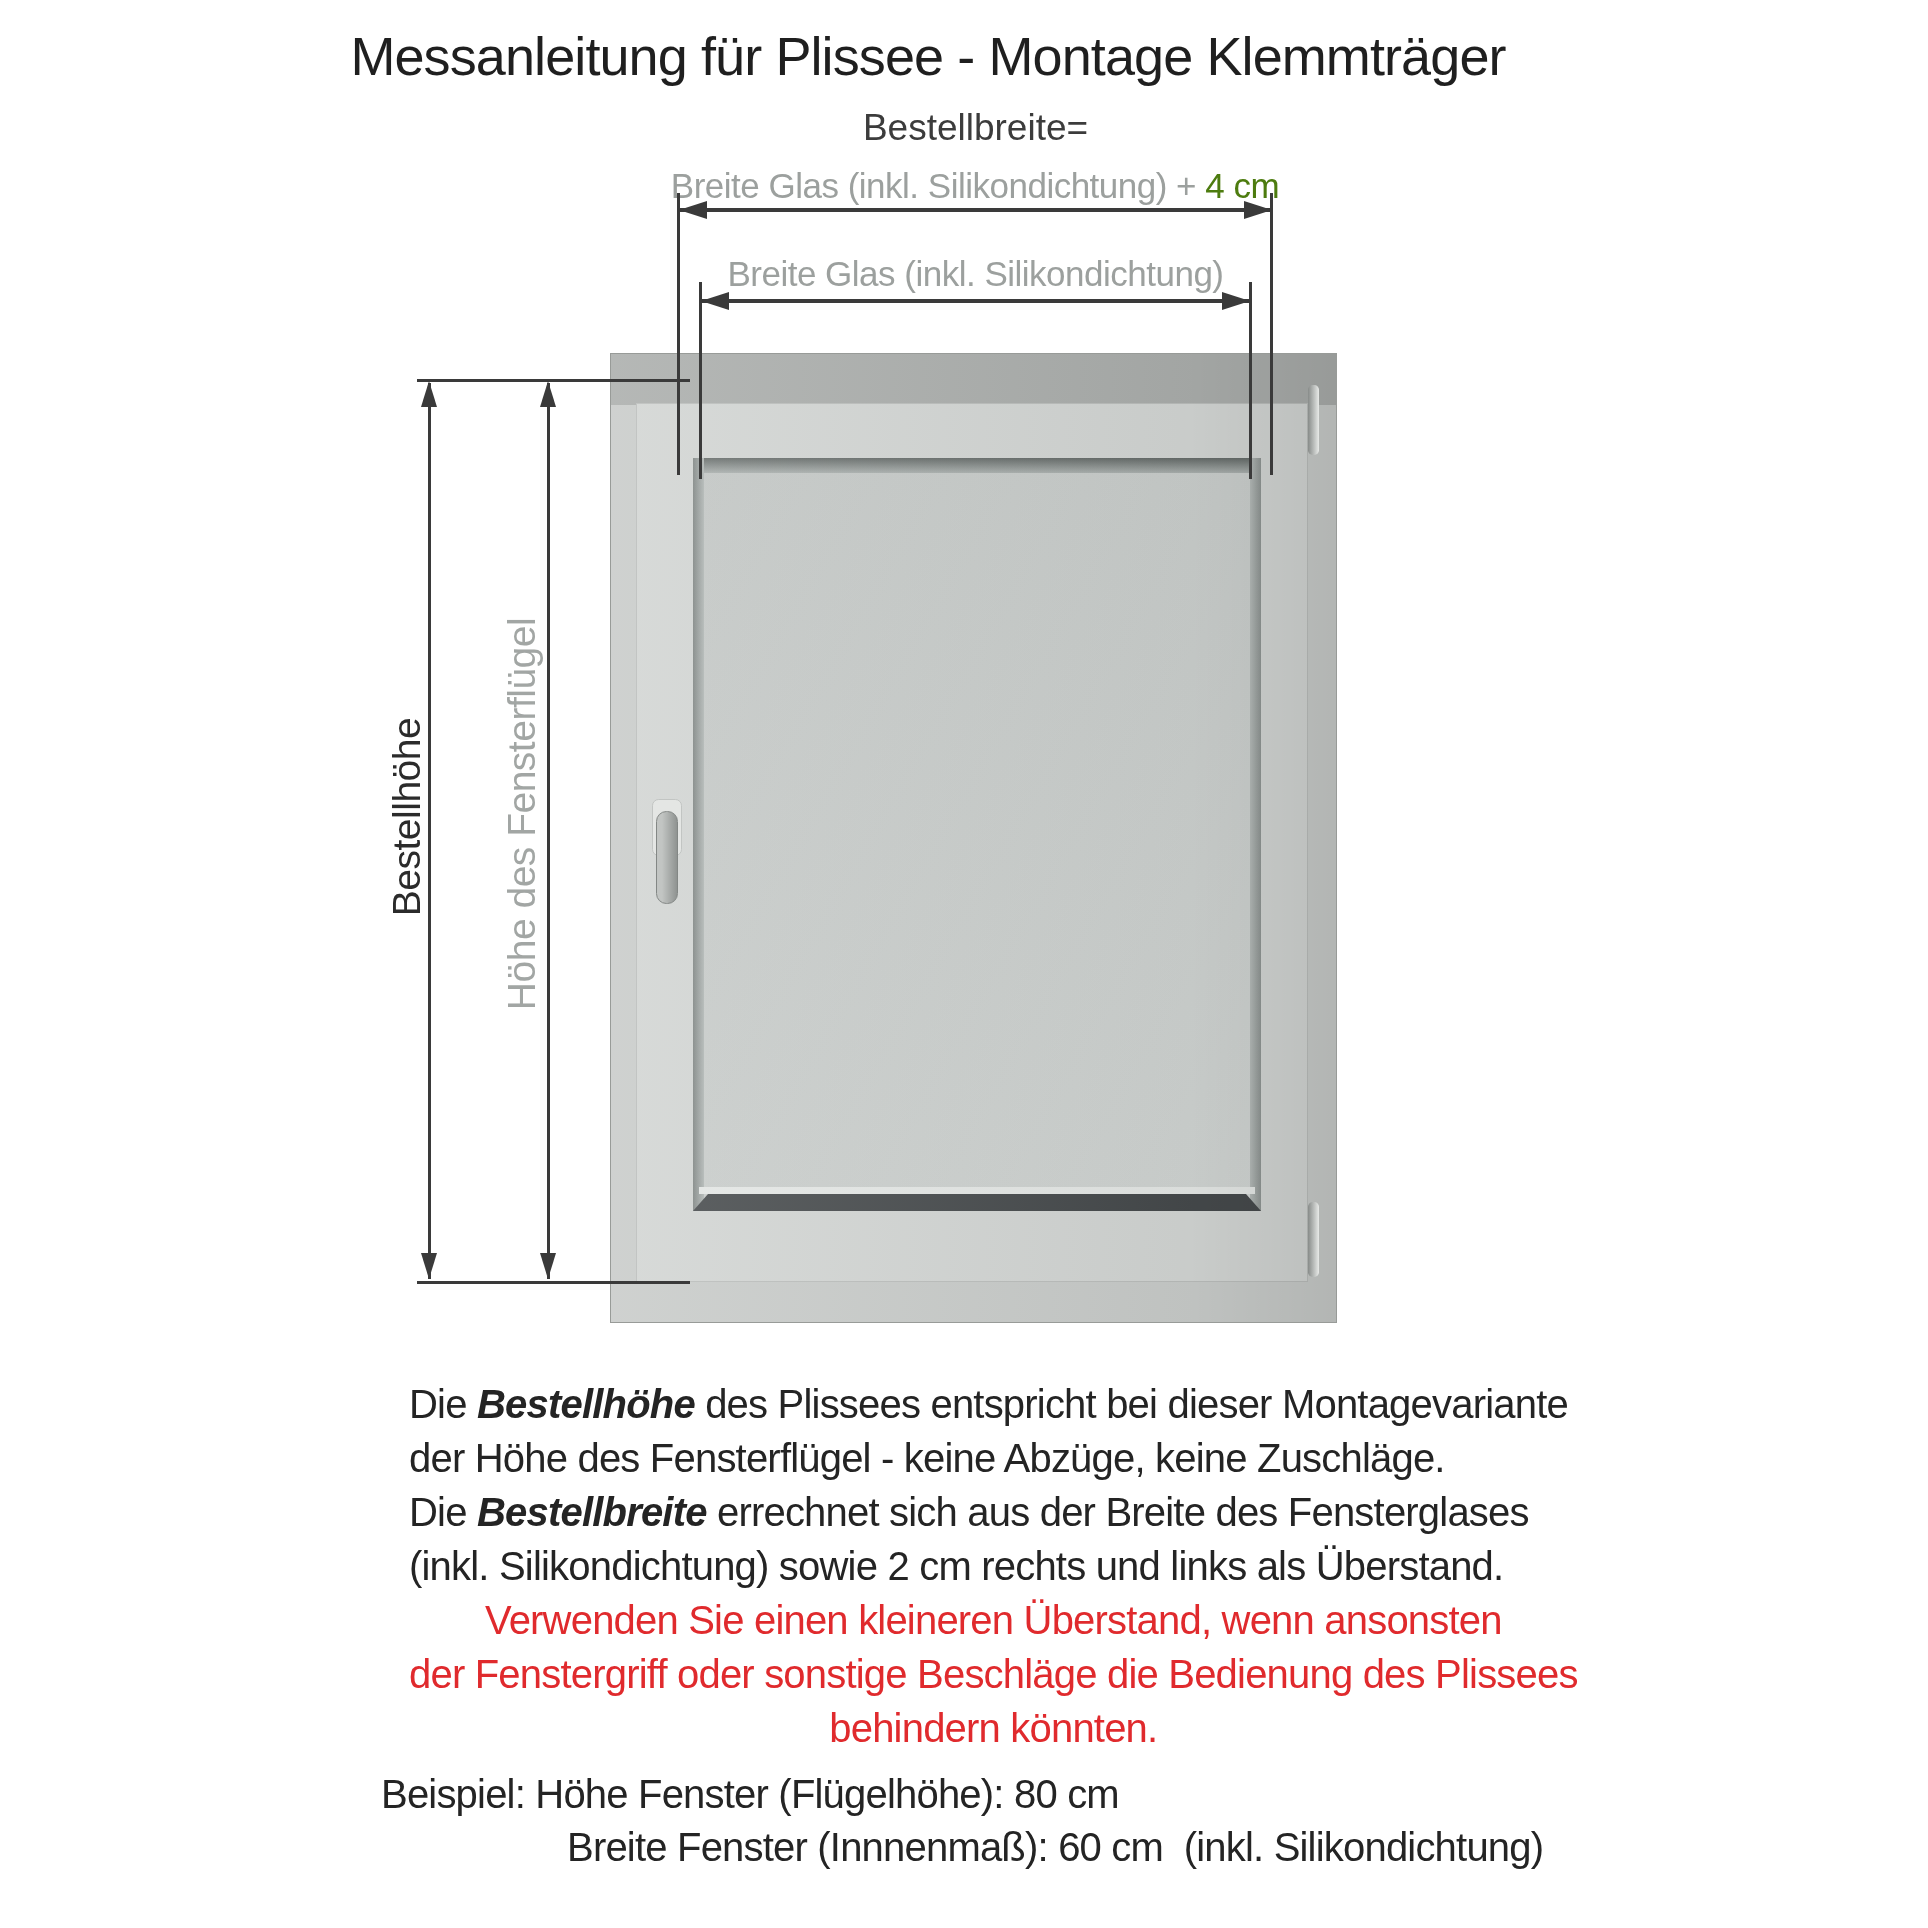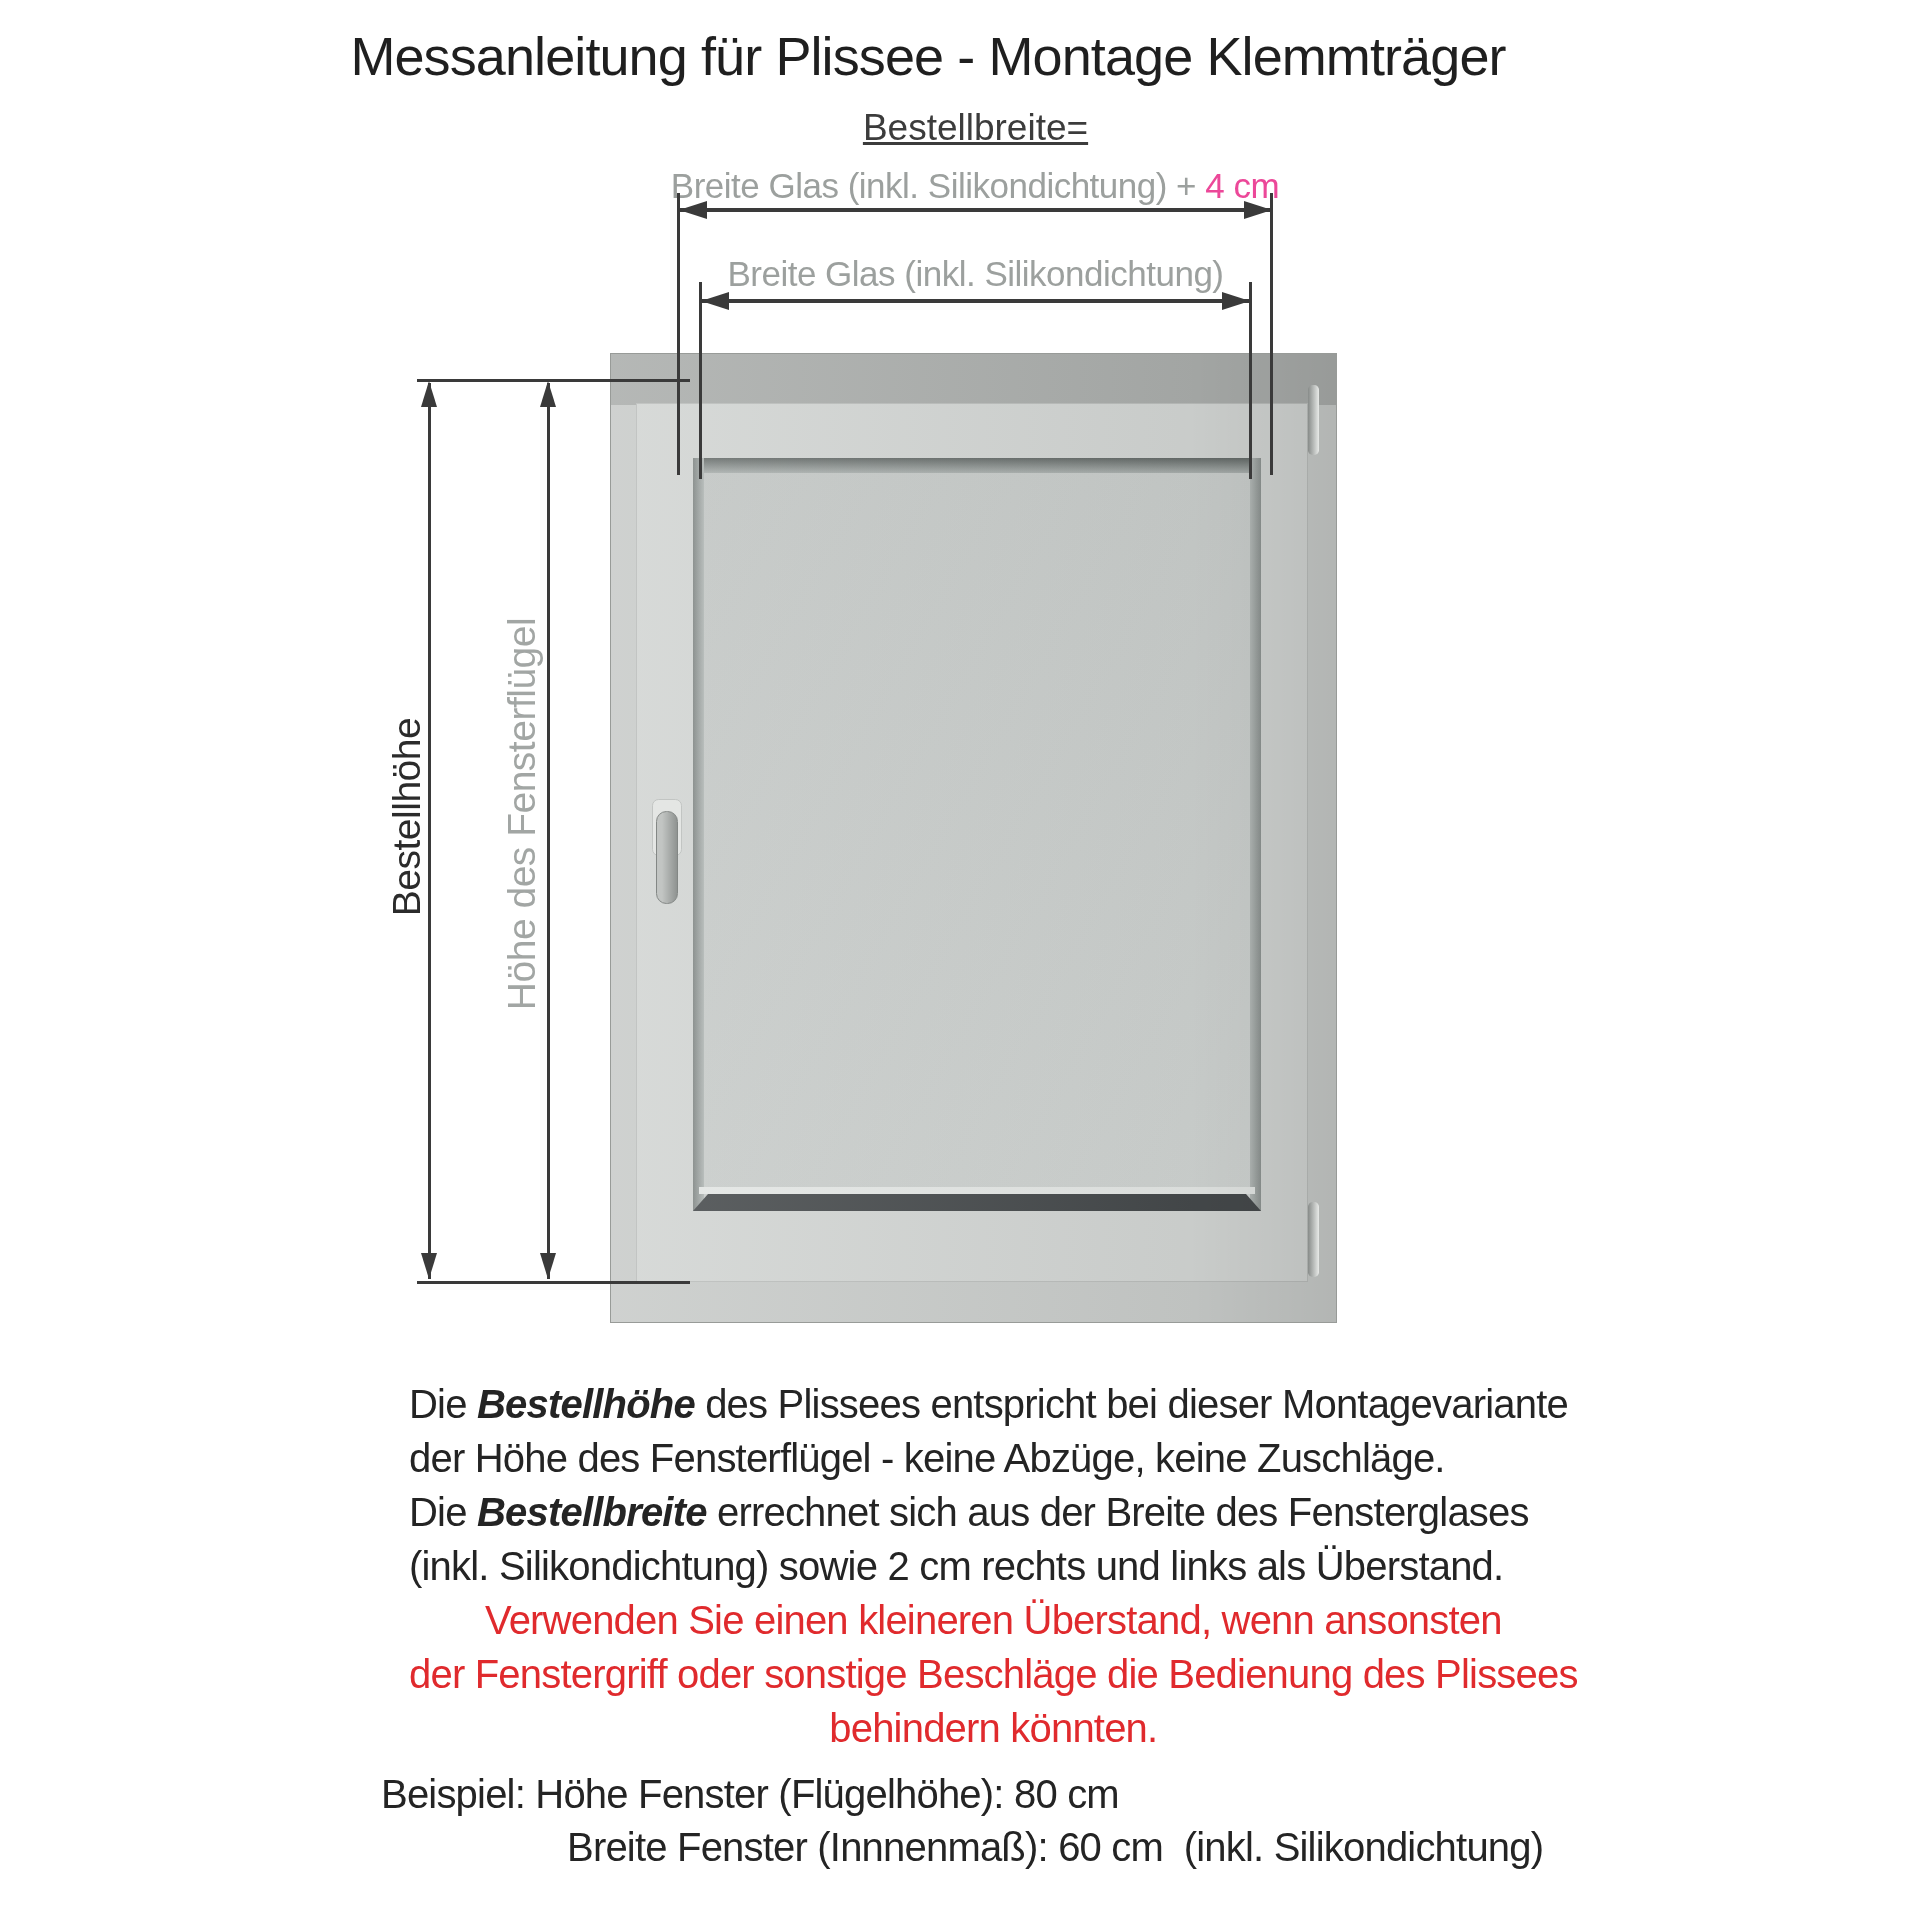--- a/index.html
+++ b/index.html
@@ -3,23 +3,23 @@
 <meta charset="utf-8">
 <style>
   html,body{margin:0;padding:0;background:#ffffff;}
   #canvas{
     position:relative;width:1856px;height:1928px;background:#ffffff;overflow:hidden;
     font-family:"Liberation Sans",sans-serif;color:#242424;
   }
   .abs{position:absolute;}
   
   .title{left:0;right:0;top:24.5px;text-align:center;font-size:54px;letter-spacing:-0.9px;color:#1f1f1f;}
-  .lbl-order-width{left:678px;width:595px;top:107px;text-align:center;font-size:37px;color:#3c3c3c;text-decoration:underline;}
+  .lbl-order-width{left:678px;width:595px;top:107px;text-align:center;font-size:37px;color:#3c3c3c;}
   .lbl-formula{left:527px;width:896px;top:166px;text-align:center;font-size:35px;color:#9ca09e;letter-spacing:-0.5px;}
-  .lbl-formula .red{color:#ec4899;}
+  .lbl-formula .red{color:#4d7c0f;}
   .lbl-glass{left:700px;width:551px;top:254px;text-align:center;font-size:35px;color:#9ca09e;letter-spacing:-0.5px;}
   
   .hline{background:#3a3a3a;height:3.8px;}
   .vline{background:#3a3a3a;width:2.8px;}
   .tick{background:#3a3a3a;height:2.8px;z-index:6;}
   .tri{width:0;height:0;z-index:6;}
   .tri-left {border-top:9.4px solid transparent;border-bottom:9.4px solid transparent;border-right:28px solid #3a3a3a;}
   .tri-right{border-top:9.4px solid transparent;border-bottom:9.4px solid transparent;border-left:28px solid #3a3a3a;}
   .tri-up   {border-left:8.5px solid transparent;border-right:8.5px solid transparent;border-bottom:26px solid #3a3a3a;}
   .tri-down {border-left:8.5px solid transparent;border-right:8.5px solid transparent;border-top:26px solid #3a3a3a;}

